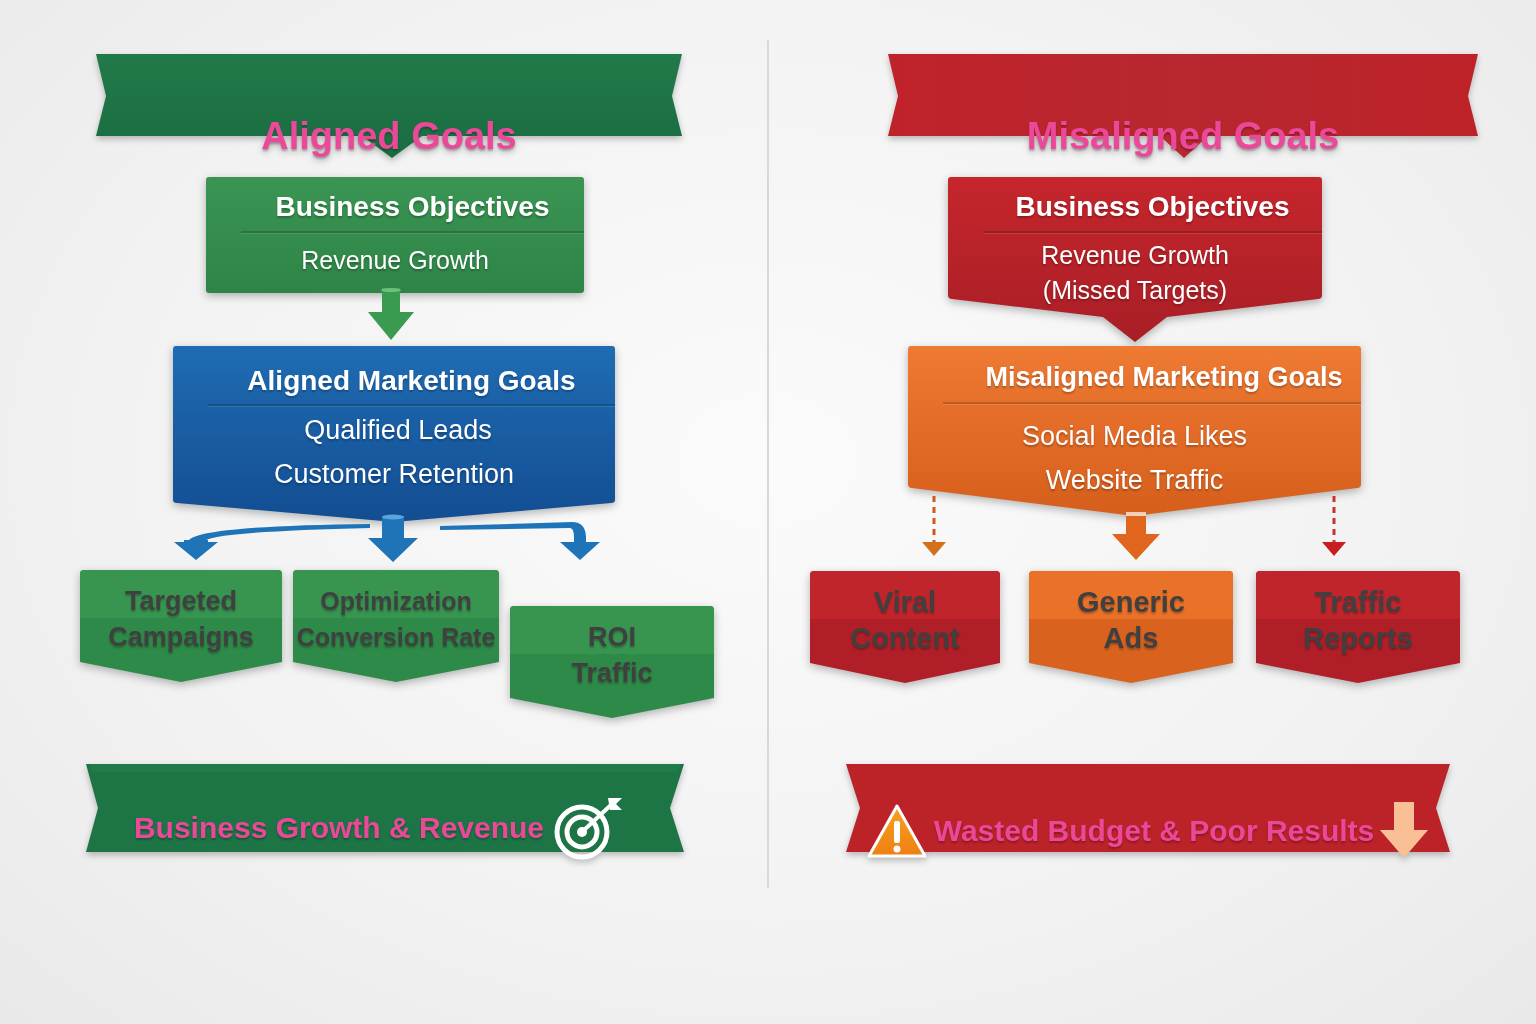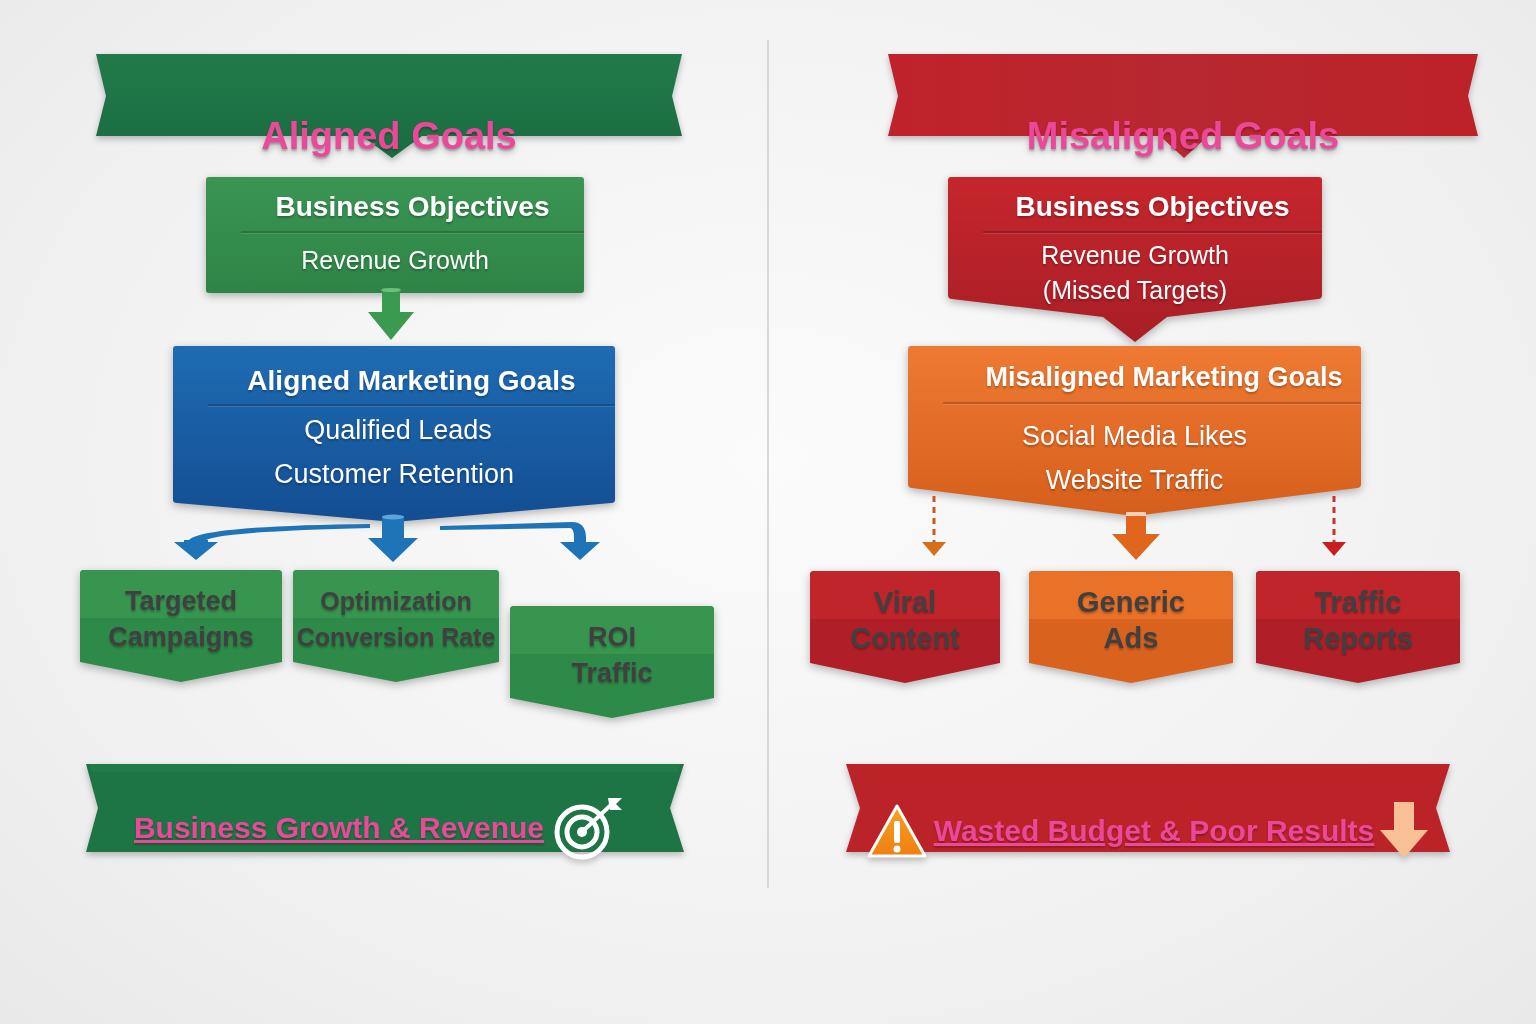--- a/index.html
+++ b/index.html
@@ -15,21 +15,21 @@
   
   .ribbon {
     position: absolute; display: flex; align-items: flex-end; justify-content: center;
     font-weight: bold; color: #ec4899; text-shadow: 0 2px 2px rgba(0,0,0,0.25);
     filter: drop-shadow(0 3px 3px rgba(0,0,0,0.25));
   }
   .ribbon-shape { position: absolute; inset: 0; }
   .ribbon span { position: relative; z-index: 1; }
 
   .title-ribbon { height: 82px; font-size: 38px; }
-  .footer-ribbon { height: 96px; font-size: 30px; text-decoration: underline; }
+  .footer-ribbon { height: 96px; font-size: 30px; }
 
   
   .box {
     position: absolute; text-align: center; color: #fff;
     filter: drop-shadow(0 3px 4px rgba(0,0,0,0.28));
   }
   .box .bg { position: absolute; inset: 0; }
   .box .content { position: relative; z-index: 1; }
   .box .head {
     font-weight: bold; text-shadow: 0 2px 2px rgba(0,0,0,0.25);

